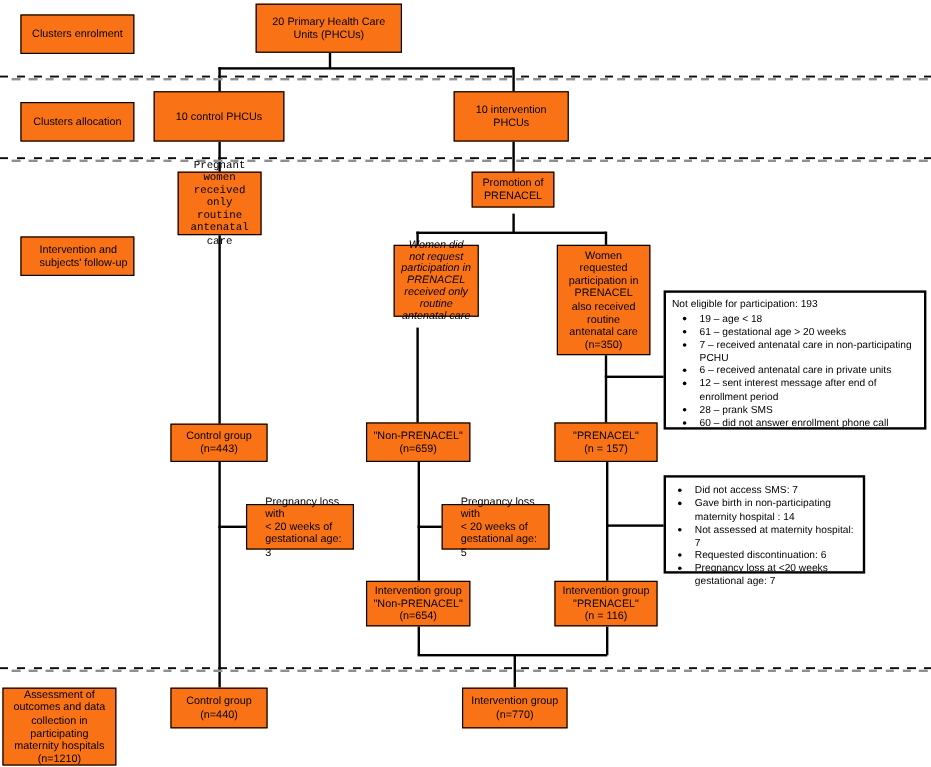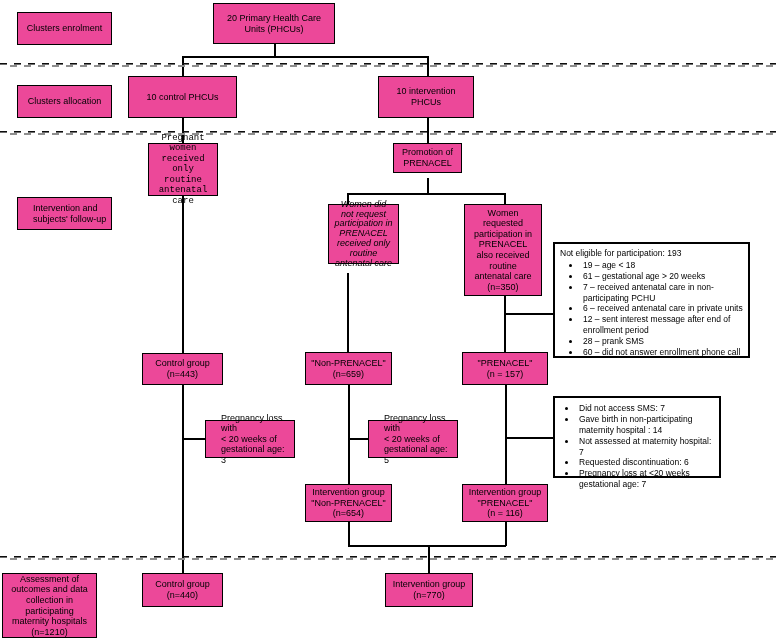--- a/index.html
+++ b/index.html
@@ -13,21 +13,21 @@
     height: 639px;
     background: #ffffff;
     font-family: "Liberation Sans", "DejaVu Sans", sans-serif;
     color: #000000;
     overflow: hidden;
   }
   .box {
     position: absolute;
     box-sizing: border-box;
     border: 1.5px solid #000000;
-    background: #ec4899;
+    background: #f97316;
     display: flex;
     align-items: center;
     justify-content: center;
     text-align: center;
     white-space: pre-line;
     font-size: 9px;
     line-height: 1.17;
     padding: 2px 1px;
     z-index: 3;
   }
@@ -153,21 +153,21 @@
 
   <div class="box" style="left:464px; top:204px; width:78px; height:92px;">Women
 requested
 participation in
 PRENACEL
 also received
 routine
 antenatal care
 (n=350)</div>
 
-  <div class="excl" style="left:553px; top:242px; width:197px; height:116px;">
+  <div class="excl" style="left:553px; top:242px; width:219px; height:116px;">
     <div>Not eligible for participation: 193</div>
     <ul>
       <li>19 – age &lt; 18</li>
       <li>61 – gestational age &gt; 20 weeks</li>
       <li>7 – received antenatal care in non-participating PCHU</li>
       <li>6 – received antenatal care in private units</li>
       <li>12 – sent interest message after end of enrollment period</li>
       <li>28 – prank SMS</li>
       <li>60 – did not answer enrollment phone call</li>
     </ul>

